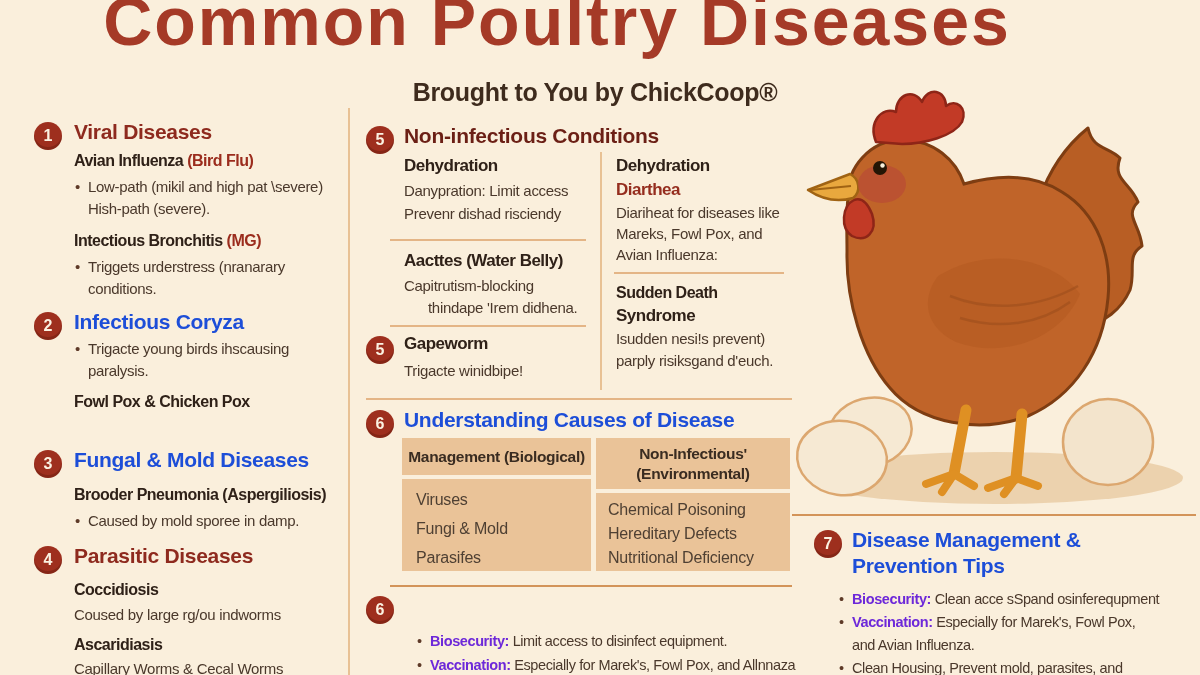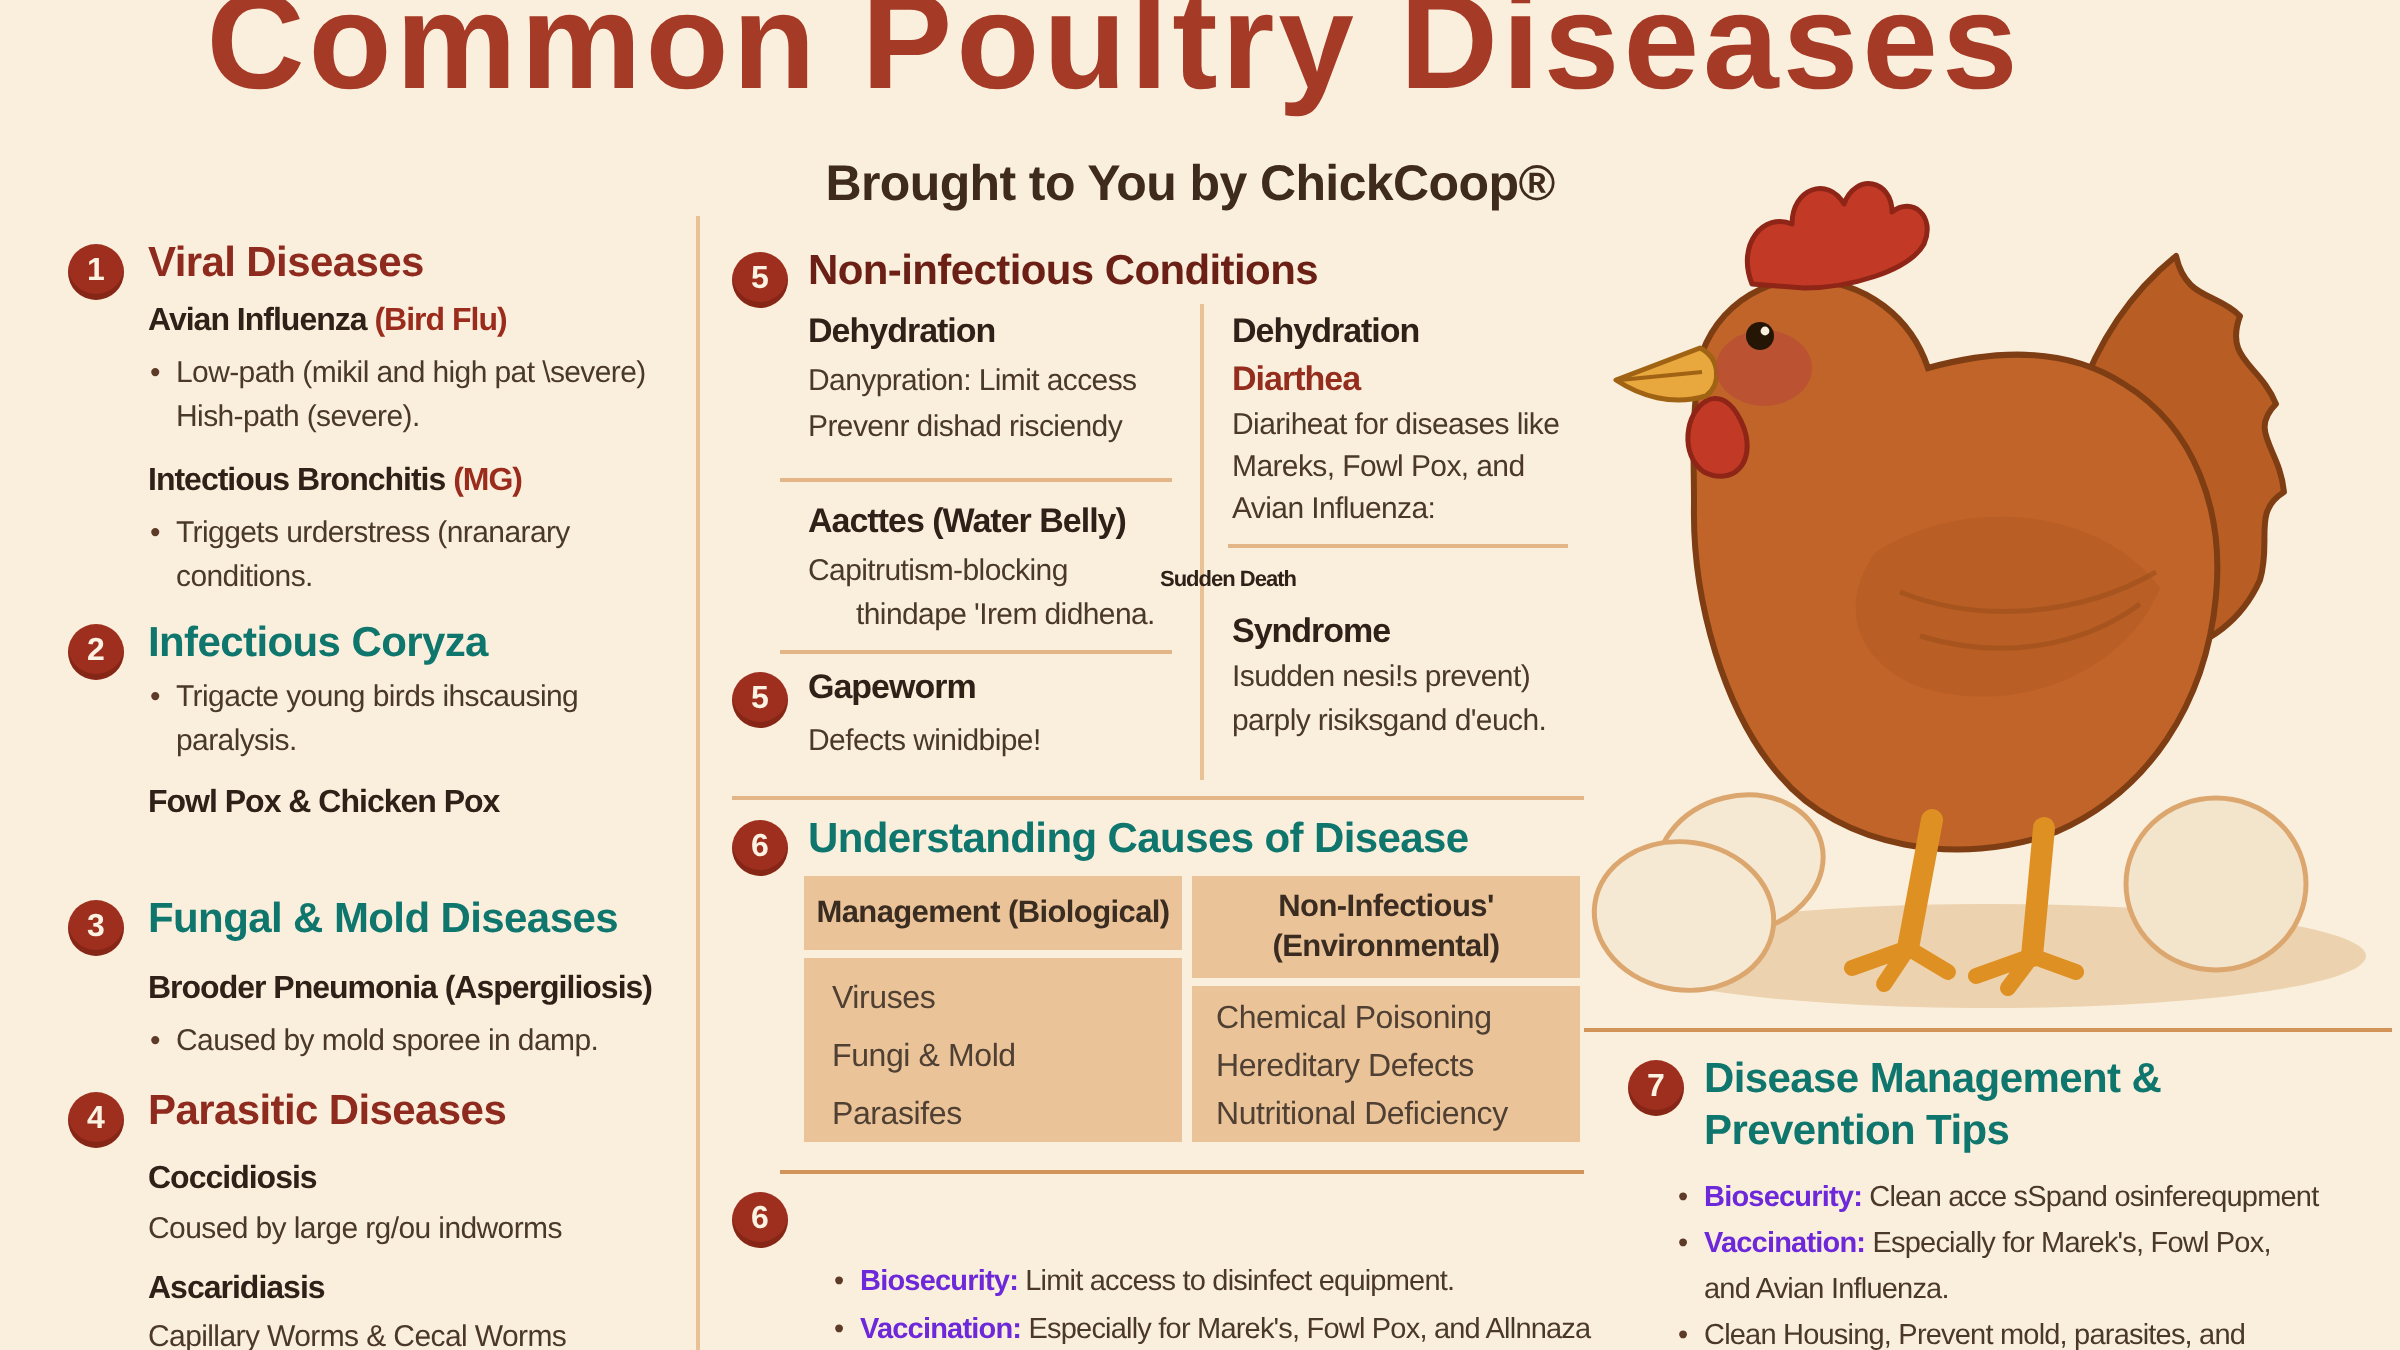--- a/index.html
+++ b/index.html
@@ -18,21 +18,21 @@
   .subtitle{
     position:absolute;top:78px;left:0;width:1190px;text-align:center;
     font-size:25px;font-weight:700;color:#3E2B1D;letter-spacing:-0.3px;
   }
   .badge{
     position:absolute;width:28px;height:28px;border-radius:50%;
     background:#9E2F1E;color:#FBF2E2;font-size:16px;font-weight:700;
     display:flex;align-items:center;justify-content:center;
     box-shadow:inset 0 -3px 0 rgba(60,10,0,.25);
   }
-  .sec-h{position:absolute;font-size:21px;font-weight:700;color:#0f766e;letter-spacing:-0.3px;white-space:nowrap;}
+  .sec-h{position:absolute;font-size:21px;font-weight:700;color:#1d4ed8;letter-spacing:-0.3px;white-space:nowrap;}
   .sec-h.red{color:#8E2A1E;}
   .sec-h.maroon{color:#6B1F15;}
   .sub-h{position:absolute;font-size:16px;font-weight:700;color:#2F2118;letter-spacing:-0.5px;white-space:nowrap;}
   .line{position:absolute;font-size:15px;letter-spacing:-0.3px;color:#4A382B;white-space:nowrap;line-height:1.25;}
   .line.small{font-size:14.5px;letter-spacing:-0.4px;}
   .bl::before{content:"•";position:absolute;left:-13px;color:#5E3A28;}
   .acc{color:#9B2C1D;}
   .lbl{font-weight:700;color:#6d28d9;}
   .hr{position:absolute;height:2px;background:#E4B586;}
   .hr.strong{background:#D39459;}
@@ -85,31 +85,31 @@
   <div class="sub-h" style="left:404px;top:156px;font-size:17px;">Dehydration</div>
   <div class="line" style="left:404px;top:182px;">Danypration: Limit access</div>
   <div class="line" style="left:404px;top:205px;">Prevenr dishad risciendy</div>
   <div class="hr" style="left:390px;top:239px;width:196px;"></div>
   <div class="sub-h" style="left:404px;top:251px;font-size:17px;">Aacttes (Water Belly)</div>
   <div class="line" style="left:404px;top:277px;">Capitrutism-blocking</div>
   <div class="line" style="left:404px;top:299px;margin-left:24px;">thindape 'Irem didhena.</div>
   <div class="hr" style="left:390px;top:325px;width:196px;"></div>
   <div class="badge" style="left:366px;top:336px;">5</div>
   <div class="sub-h" style="left:404px;top:334px;font-size:17px;">Gapeworm</div>
-  <div class="line" style="left:404px;top:362px;">Defects winidbipe!</div>
+  <div class="line" style="left:404px;top:362px;">Trigacte winidbipe!</div>
 
   <div class="vr" style="left:600px;top:152px;height:238px;"></div>
 
   <div class="sub-h" style="left:616px;top:156px;font-size:17px;">Dehydration</div>
   <div class="sub-h acc" style="left:616px;top:180px;font-size:17px;color:#952D1E;">Diarthea</div>
   <div class="line" style="left:616px;top:204px;">Diariheat for diseases like</div>
   <div class="line" style="left:616px;top:225px;">Mareks,  Fowl Pox, and</div>
   <div class="line" style="left:616px;top:246px;">Avian Influenza:</div>
   <div class="hr" style="left:614px;top:272px;width:170px;"></div>
-  <div class="sub-h" style="left:580px;top:284px;font-size:11px;">Sudden Death</div>
+  <div class="sub-h" style="left:616px;top:284px;font-size:16px;">Sudden Death</div>
   <div class="sub-h" style="left:616px;top:306px;font-size:17px;">Syndrome</div>
   <div class="line" style="left:616px;top:330px;">Isudden nesi!s prevent)</div>
   <div class="line" style="left:616px;top:352px;">parply risiksgand d'euch.</div>
 
   <div class="hr" style="left:366px;top:398px;width:426px;"></div>
 
   <div class="badge" style="left:366px;top:410px;">6</div>
   <div class="sec-h" style="left:404px;top:408px;">Understanding Causes of Disease</div>
 
   <div class="tcell th" style="left:402px;top:438px;width:189px;height:37px;">Management (Biological)</div>

